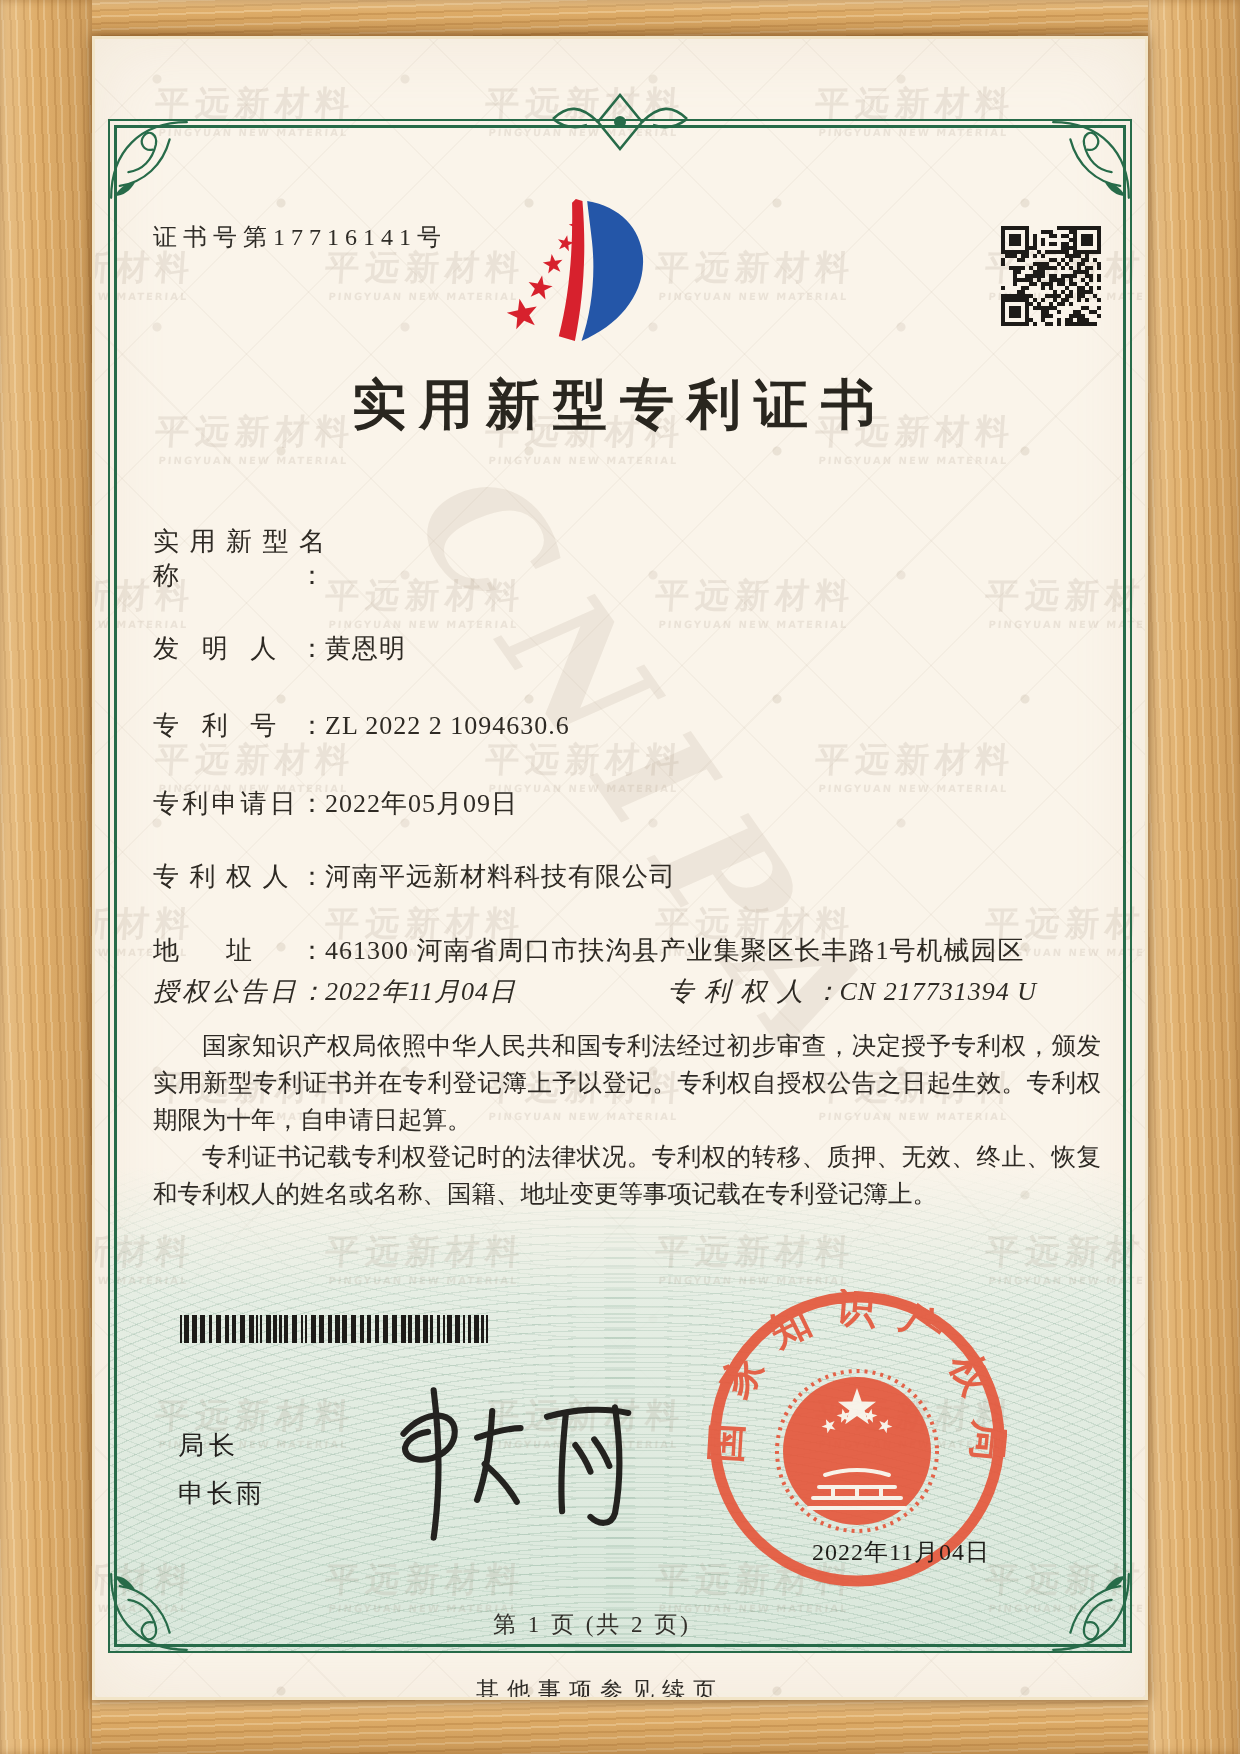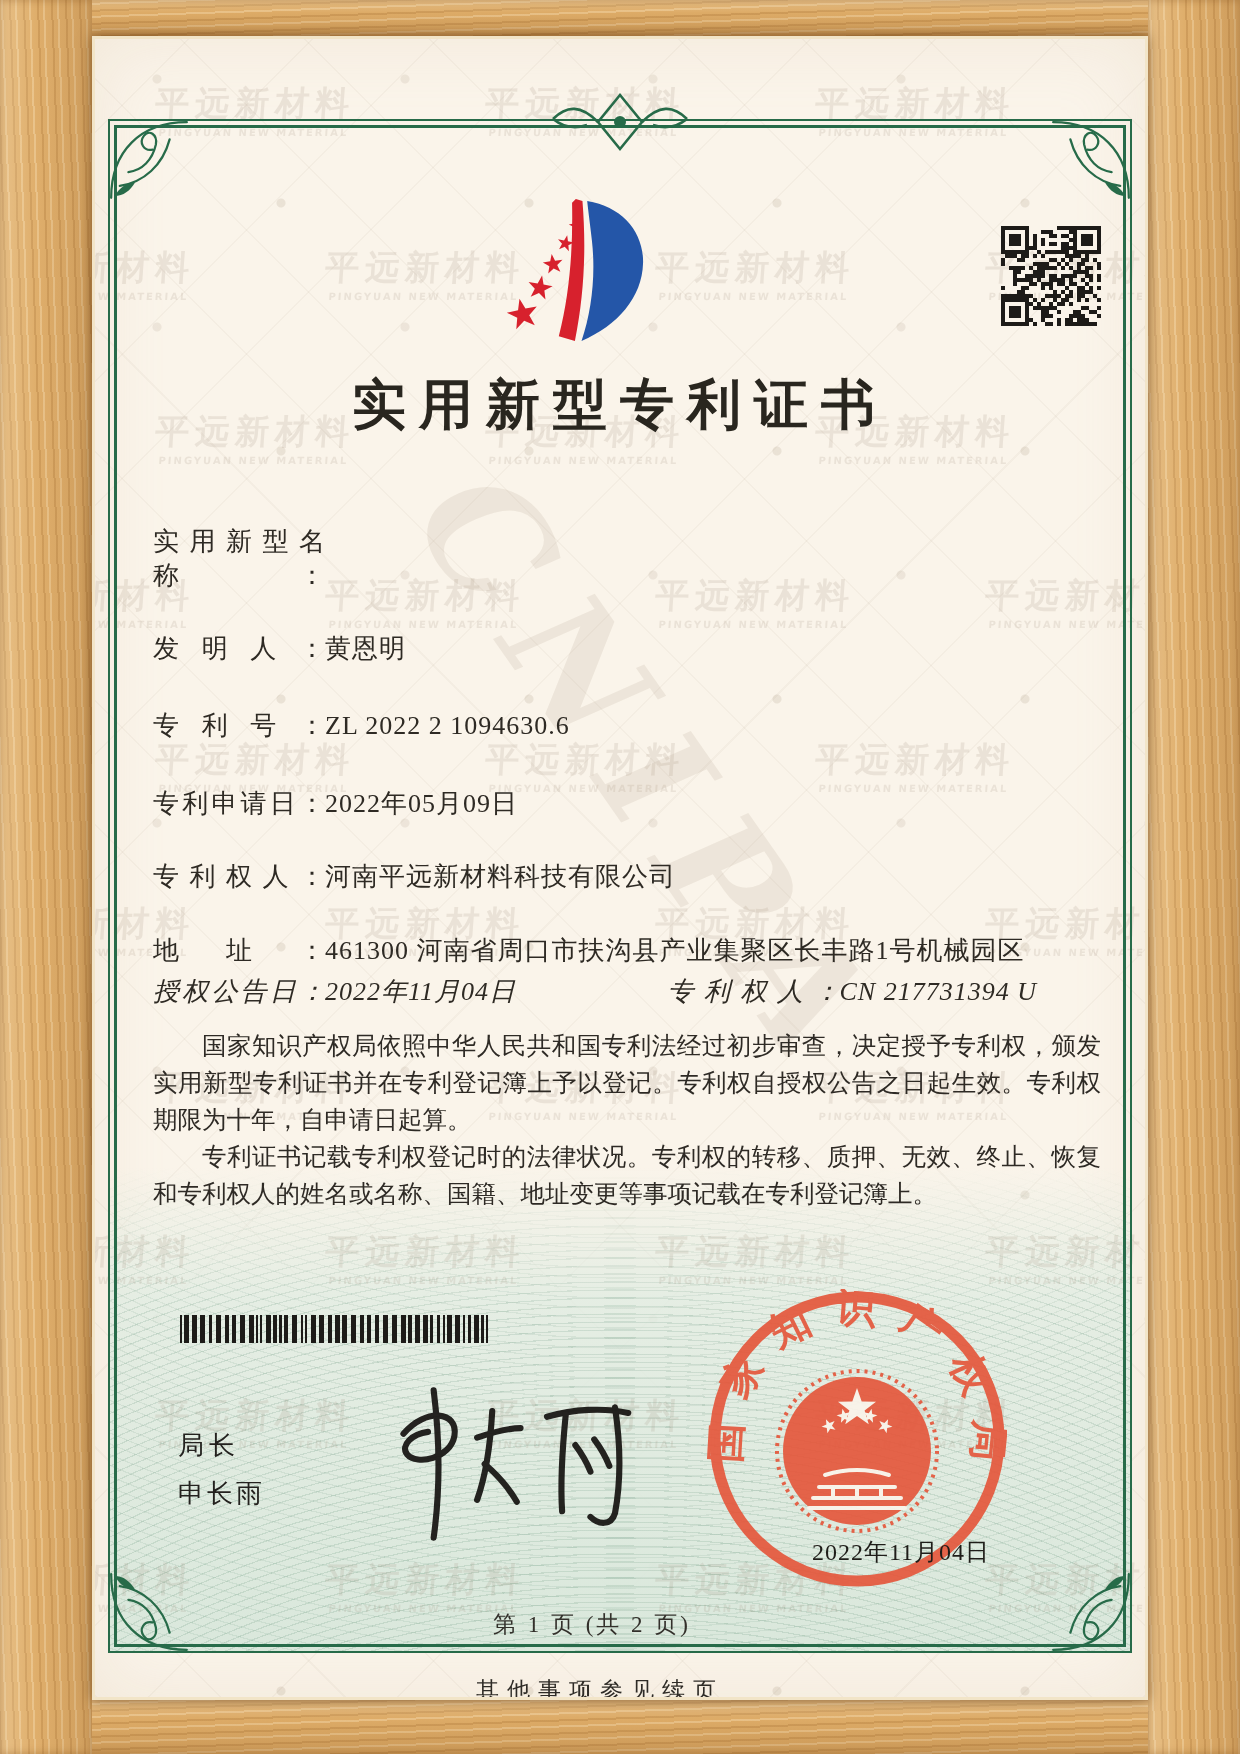--- a/index.html
+++ b/index.html
@@ -303,20 +303,21 @@
     <svg class="corner br" viewBox="0 0 100 100">
         <use href="#flourish"></use>
       </svg>
     <svg class="knot" viewBox="0 0 150 70">
         <use href="#knotg"></use>
       </svg>
   </div>
 
   <div class="content">
 
+    <div class="cert-no">证书号第17716141号</div>
 
     <svg class="logo" viewBox="0 0 170 150">
       <path d="M100,2 C138,8 160,36 159,68 C158,104 132,134 94,150 C105,118 109,80 105,44 C103,26 101,12 100,2 Z" fill="#2456a8"></path>
       <path d="M88,0 L95,2 C99,52 97,100 87,150 L70,145 C82,98 85,50 84,4 Z" fill="#d7212d"></path>
       <g fill="#d7212d">
         <use href="#star5" transform="translate(32,122) scale(1.7) rotate(-12)"></use>
         <use href="#star5" transform="translate(50,94) scale(1.35) rotate(10)"></use>
         <use href="#star5" transform="translate(64,69) scale(1.1) rotate(-8)"></use>
         <use href="#star5" transform="translate(77,47) scale(0.9) rotate(12)"></use>
         <use href="#star5" transform="translate(88,28) scale(0.75) rotate(-10)"></use>

